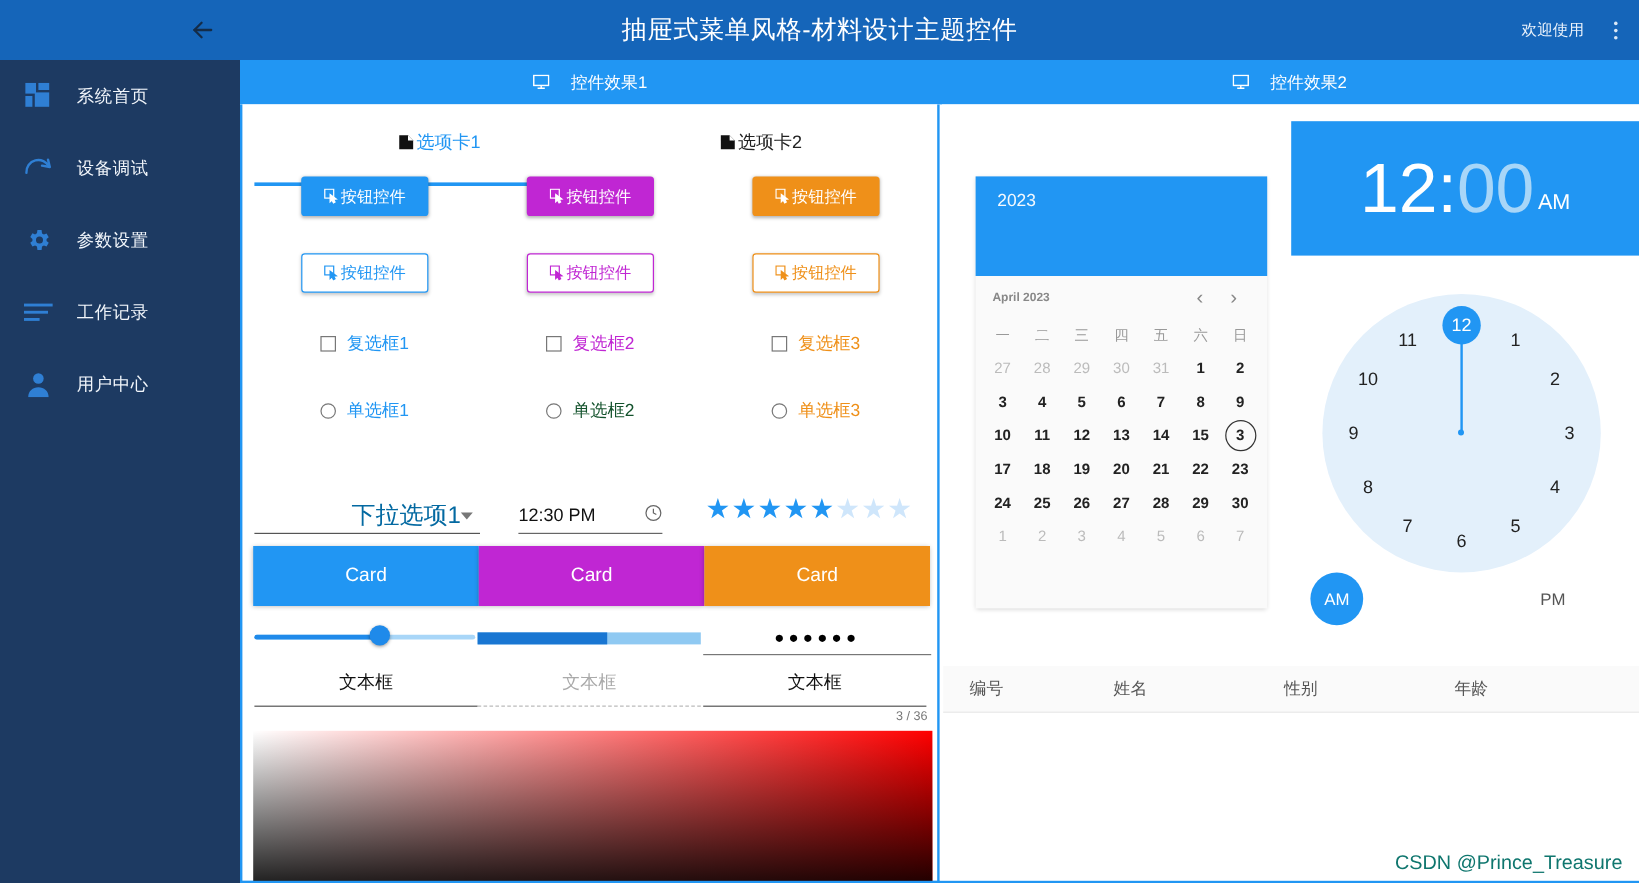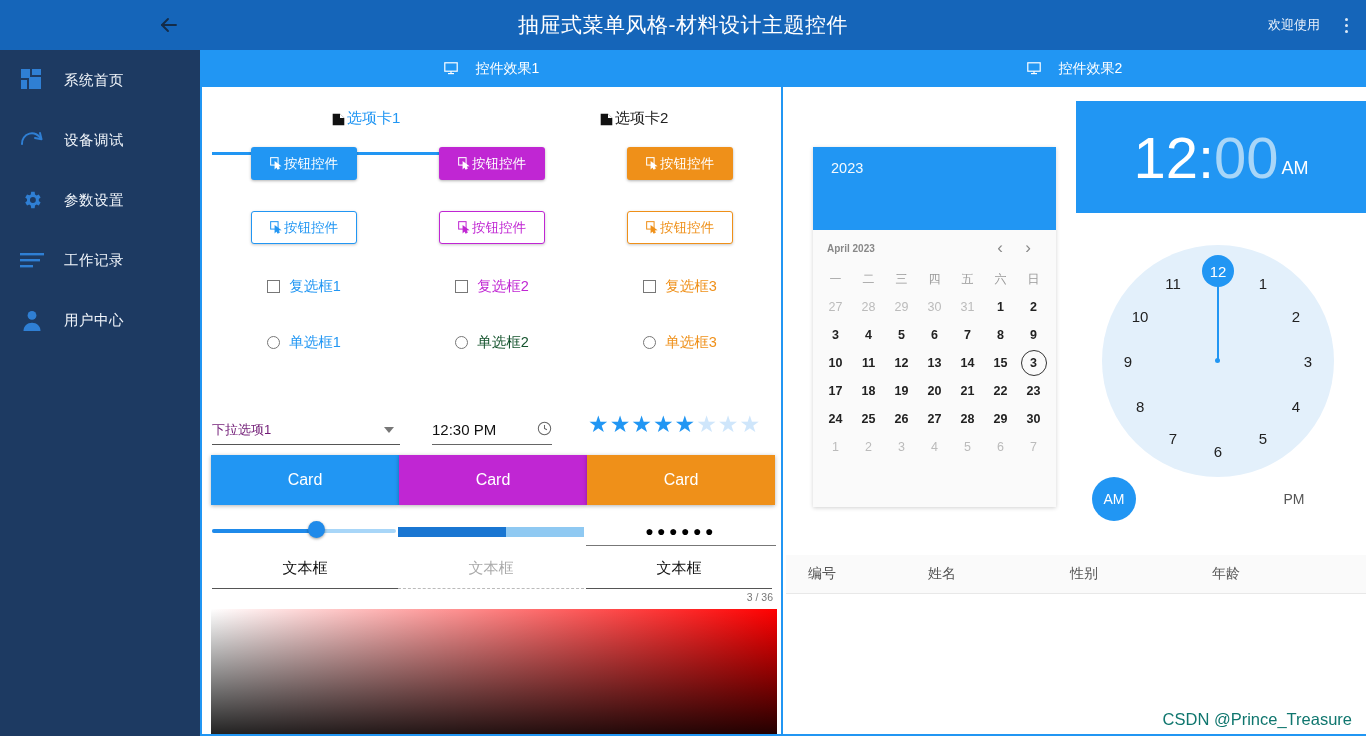--- a/index.html
+++ b/index.html
@@ -111,21 +111,21 @@
   .chkrow { display: flex; align-items: center; gap: 9px; margin-top: 19px; font-size: 14.5px; cursor: pointer; }
   .radrow { display: flex; align-items: center; gap: 9px; margin-top: 23px; font-size: 14.5px; cursor: pointer; }
   .sqbox { width: 13px; height: 13px; border: 1.6px solid #777; background: #fff; }
   .cirbox { width: 13px; height: 13px; border: 1.6px solid #777; border-radius: 50%; background: #fff; }
 
   
   .wrow { position: absolute; top: 268px; left: 0; width: 100%; height: 38px; }
   .selbox {
     position: absolute; left: 10px; top: 0; width: 188px; height: 30px;
     border-bottom: 1.4px solid #555; display: flex; align-items: center;
-    justify-content: space-between; font-size: 13px; color: #701a75; cursor: pointer;
+    justify-content: flex-end; font-size: 20px; color: #0369a1; cursor: pointer;
   }
   .caret { width: 0; height: 0; border-left: 5px solid transparent; border-right: 5px solid transparent;
            border-top: 6px solid #777; margin-right: 6px; }
   .timebox {
     position: absolute; left: 230px; top: 0; width: 120px; height: 30px;
     border-bottom: 1.2px solid #666; display: flex; align-items: center;
     justify-content: space-between; font-size: 15px; color: #111; cursor: pointer;
   }
   .clockico { color: #666; }
   .ratebox { position: absolute; left: 386px; top: -2px; display: flex; gap: 1px; cursor: pointer; }

